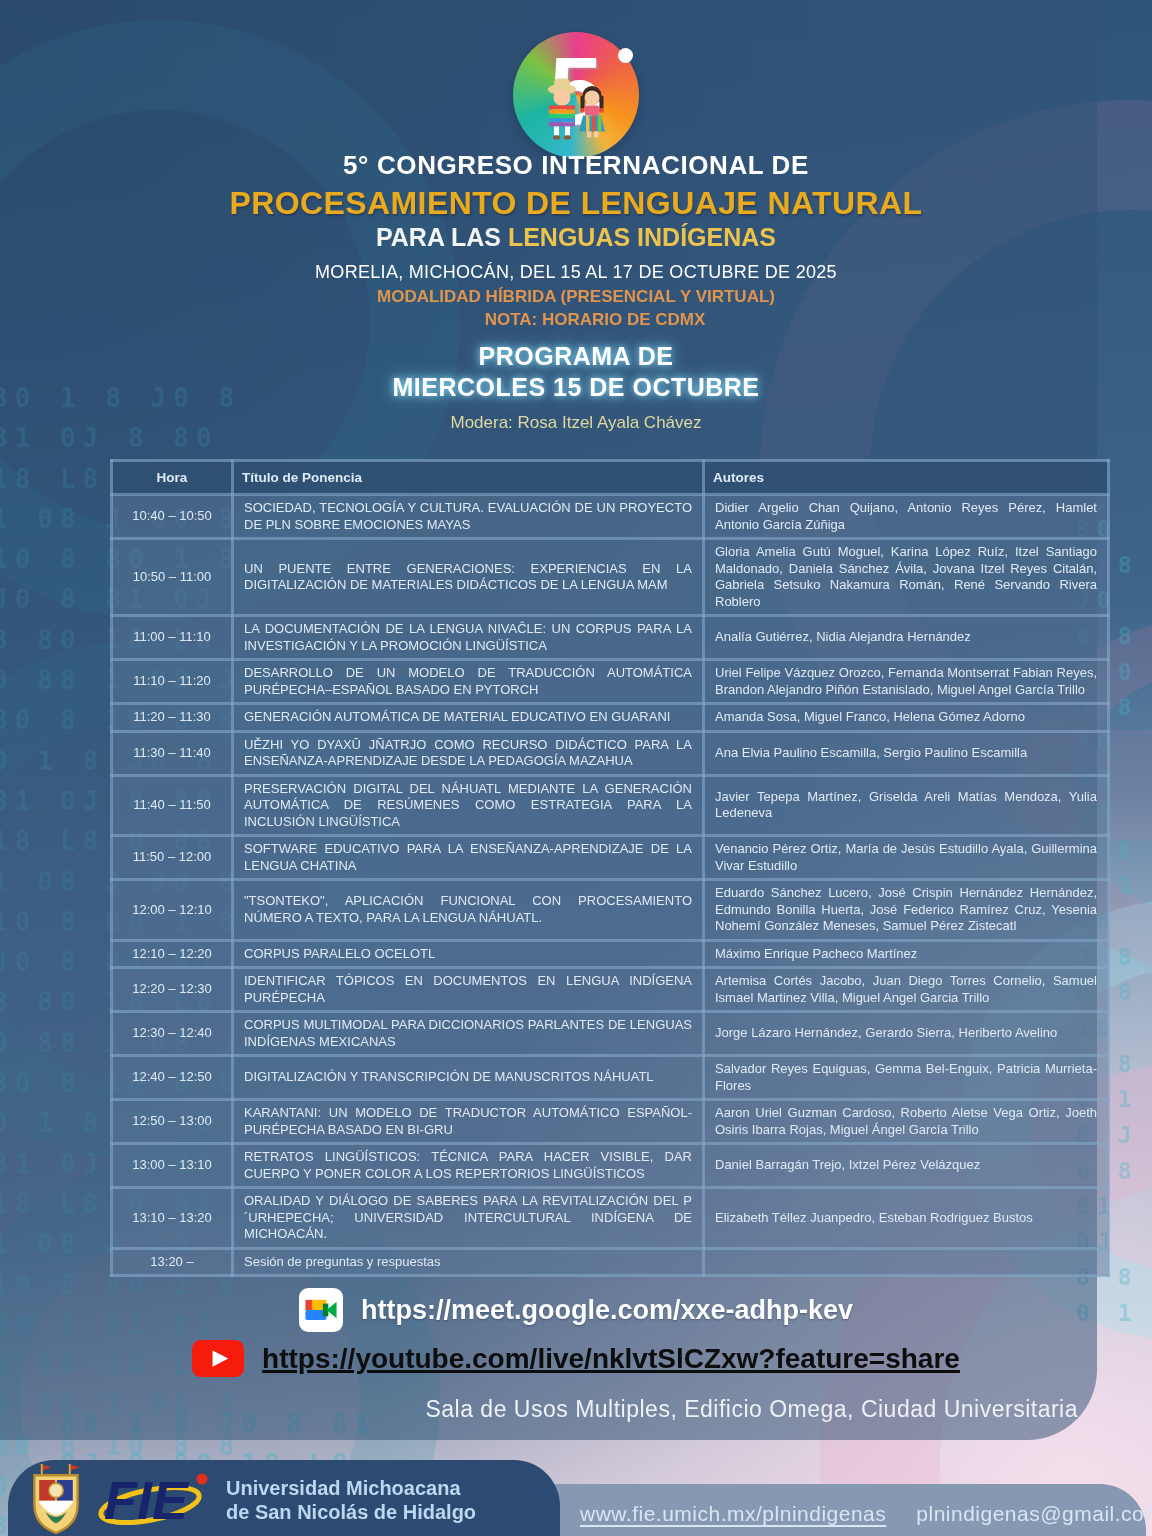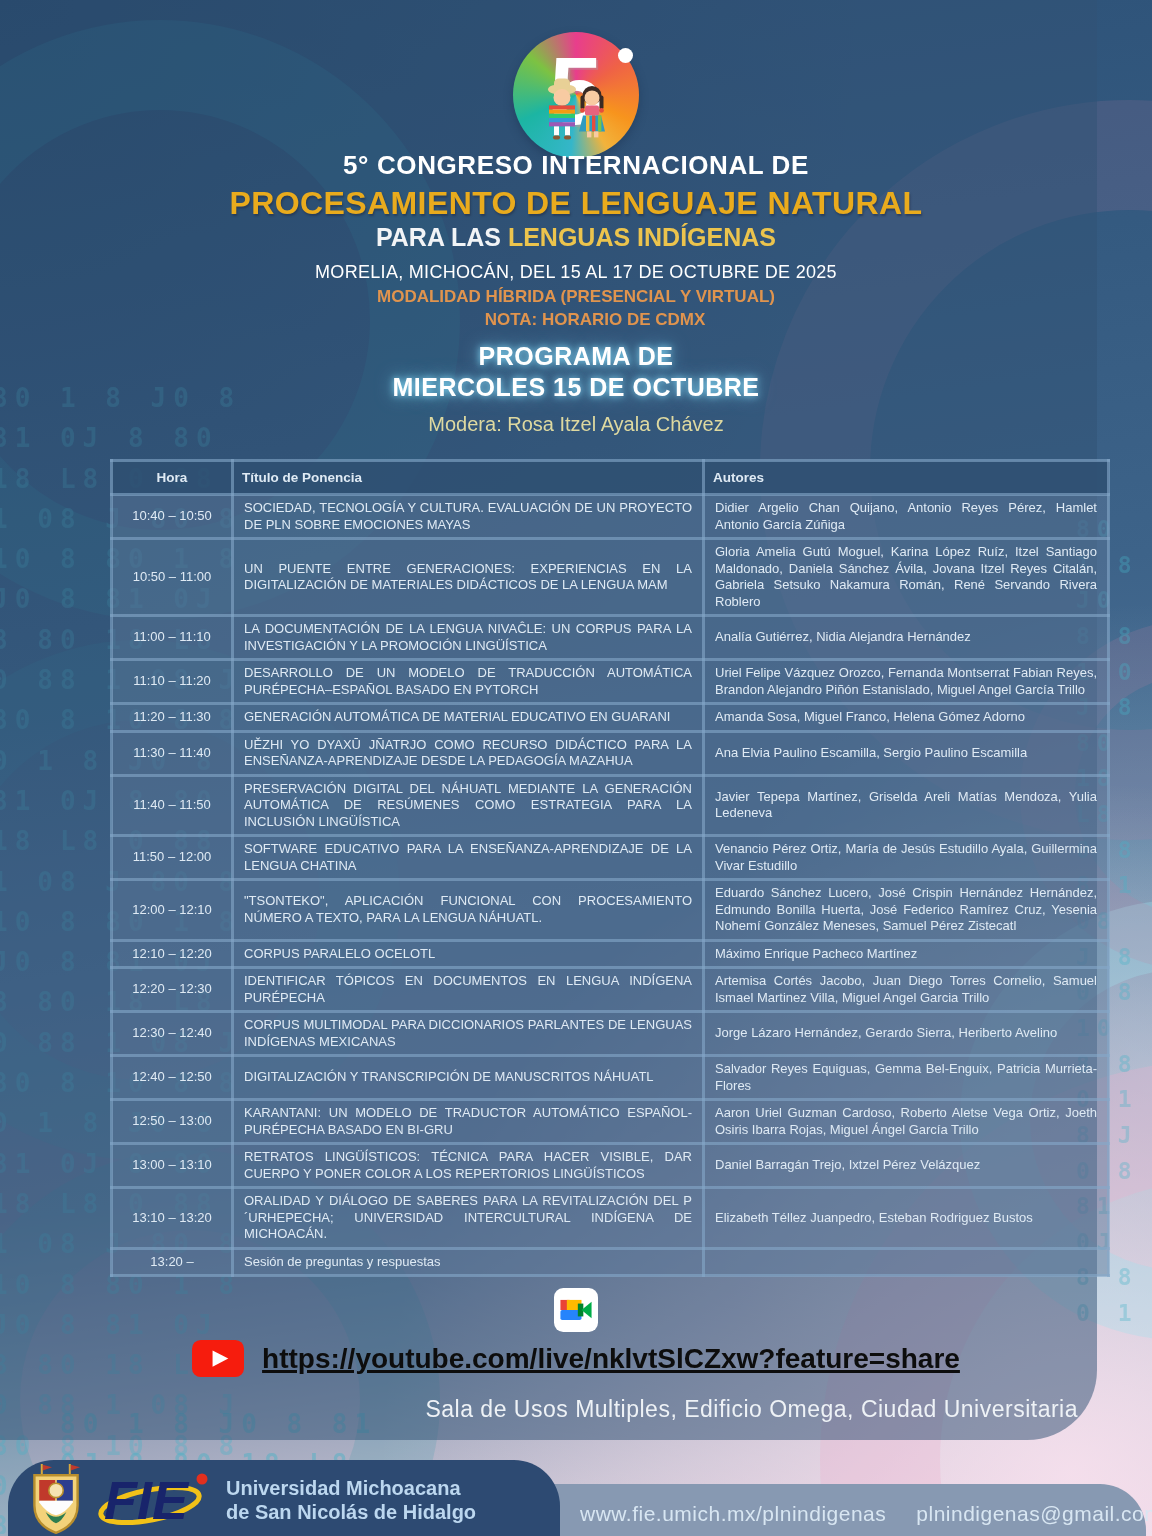--- a/index.html
+++ b/index.html
@@ -39,21 +39,21 @@
   .hline{position:absolute;left:0;width:100%;text-align:center;}
   .edition{top:150px;color:#fff;font-size:26px;font-weight:bold;letter-spacing:.6px;}
   .main-title{top:185px;color:#e9ab1d;font-size:32px;font-weight:800;letter-spacing:.4px;text-shadow:1px 2px 2px rgba(35,45,70,.55);}
   .subtitle{top:223px;font-size:25px;font-weight:800;}
   .subtitle .w{color:#f2f4f6;margin-top:41px;} .subtitle .y{color:#ecc44d;}
   .location{top:262px;color:#fff;font-size:18px;font-weight:normal;letter-spacing:.3px;}
   .modality{top:287px;color:#e0944e;font-size:17px;font-weight:bold;}
   .note{top:310px;color:#e0944e;font-size:17px;font-weight:bold;margin-left:19px;}
   .program{top:341px;color:#fff;font-size:25px;font-weight:800;line-height:31px;letter-spacing:.5px;
     text-shadow:0 0 7px rgba(135,225,255,.95),0 0 18px rgba(135,225,255,.65);}
-  .modera{top:413px;color:#ded9a0;font-size:20px;text-align:center;}
+  .modera{top:413px;color:#ded9a0;font-size:17px;text-align:center;}
 
   
   .tablebox{position:absolute;left:110px;top:459px;width:970px;}
   table{border-collapse:collapse;width:970px;table-layout:fixed;border:3px solid rgba(133,168,202,.75);}
   th,td{border:3px solid rgba(133,168,202,.6);padding:4px 10px;color:#dfeaf4;
     font-size:13px;line-height:1.27;vertical-align:middle;}
   th{background:rgba(47,80,114,.85);font-weight:bold;font-size:13.5px;padding:7px 8px;text-align:center;}
   td{background:rgba(92,120,152,.48);}
   .col-hora{width:102px;text-align:center;}
   .col-titulo{width:452px;text-align:justify;}
@@ -65,21 +65,21 @@
   .yt-row{top:1340px;}
   .meet-text{color:#fff;font-size:27px;font-weight:800;text-shadow:0 1px 2px rgba(30,50,80,.5);}
   .yt-text{color:#0d0d0d;font-size:28px;font-weight:800;text-decoration:underline;text-decoration-thickness:3px;text-align:right;}
   .venue{position:absolute;left:340px;right:74px;top:1396px;text-align:right;color:#eef2f6;font-size:23px;letter-spacing:.5px;font-weight:300;}
 
   
   .foot-light{position:absolute;left:428px;right:6px;top:1484px;height:60px;background:#8799b2;
     border-radius:46px 46px 0 0;z-index:4;}
   .foot-light-inner{display:flex;align-items:center;height:100%;gap:30px;padding-left:152px;
     color:#d8e6f2;font-size:21px;letter-spacing:.5px;}
-  .foot-site{text-underline-offset:4px;}
+  .foot-site{text-decoration:underline;text-underline-offset:4px;}
   .foot-dark{position:absolute;left:8px;top:1460px;width:552px;height:80px;background:#2d4a72;
     border-radius:46px 46px 0 0;z-index:5;display:flex;align-items:center;gap:10px;padding-left:16px;box-sizing:border-box;}
   .uni-name{color:#bcd7ef;font-weight:bold;font-size:20px;line-height:24px;}
   .fie-wrap{position:relative;width:118px;height:62px;}
 </style>
 </head>
 <body>
 
 <div class="poster">
   <div class="vignette"></div>
@@ -245,20 +245,21 @@
 
     <div class="linkrow meet-row">
       <svg width="44" height="44" viewBox="0 0 48 48">
         <rect width="48" height="48" rx="10" fill="#ffffff"></rect>
         <rect x="7" y="13" width="10" height="11" fill="#ea4335"></rect>
         <rect x="14" y="13" width="16" height="11" fill="#ffba00"></rect>
         <rect x="7" y="24" width="23" height="11" rx="2" fill="#2684fc"></rect>
         <rect x="26" y="17" width="6" height="14" fill="#00832d"></rect>
         <polygon points="30,24 41,15 41,33" fill="#00ac47"></polygon>
       </svg>
+      <a class="meet-text">https://meet.google.com/xxe-adhp-kev</a>
     </div>
     <div class="linkrow yt-row">
       <svg width="52" height="37" viewBox="0 0 48 34">
         <rect width="48" height="34" rx="8" fill="#f61c0d"></rect>
         <polygon points="19,9.5 33.5,17 19,24.5" fill="#ffffff"></polygon>
       </svg>
       <a class="yt-text"> https://youtube.com/live/nklvtSlCZxw?feature=share</a>
     </div>
     <div class="venue">Sala de Usos Multiples, Edificio Omega, Ciudad Universitaria</div>
   </div>

